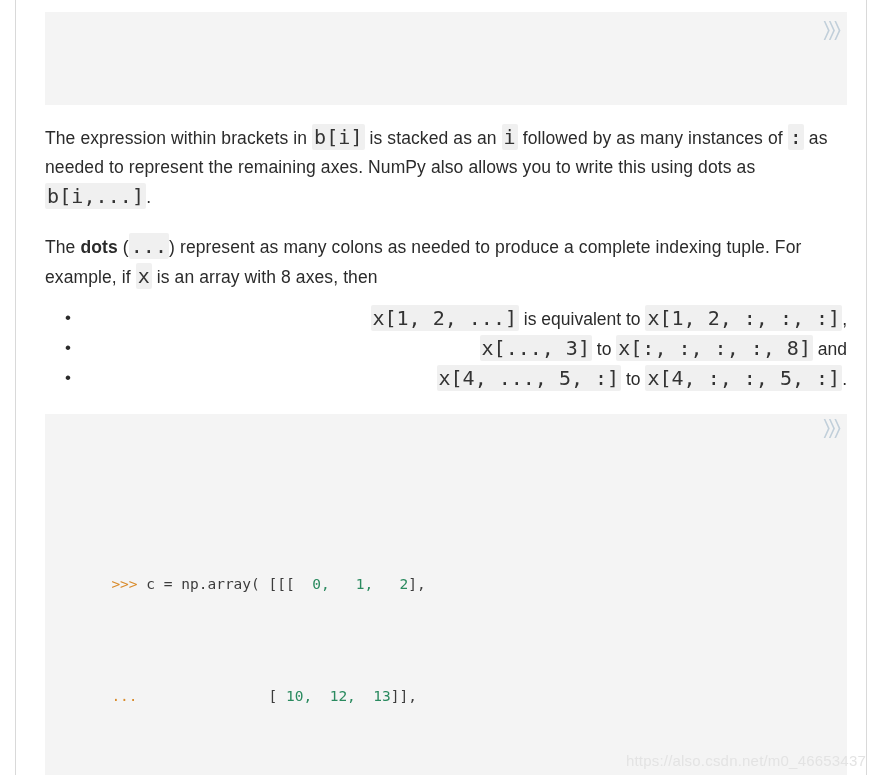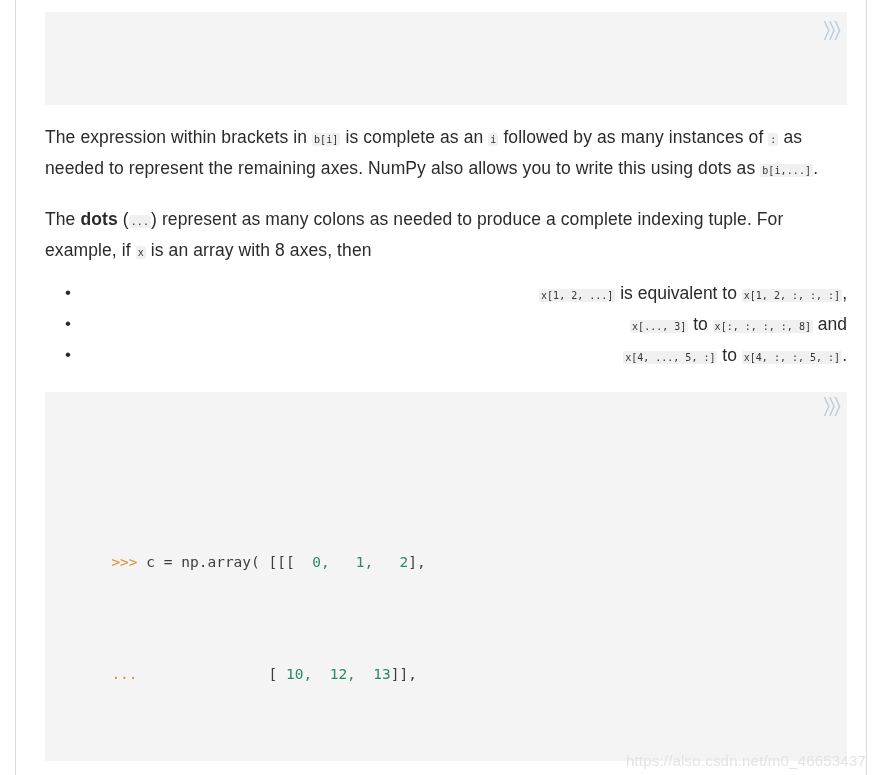--- a/index.html
+++ b/index.html
@@ -86,21 +86,21 @@
     font-size: 17.5px;
     line-height: 29px;
     margin: 16px 0 0 0;
     color: #2b2b2b;
     letter-spacing: .1px;
   }
   p.prose.tight { margin-top: 20px; }
 
   code.inl {
     font-family: "DejaVu Sans Mono", "Liberation Mono", monospace;
-    font-size: 10px;
+    font-size: 20px;
     background: #f0f0f0;
     color: #333333;
     padding: 1px 2px;
     border-radius: 2px;
     white-space: pre;
   }
 
   b.dots { font-weight: 700; }
 
   ul.bullets {
@@ -148,21 +148,21 @@
 
   <div class="codeblock" style="height:93px; margin-top:12px;">
     <span class="chev-deco">〉〉〉</span>
 
     
 
     
   </div>
 
   <p class="prose" style="margin-top:18px;">
-    <span>The expression within brackets in </span><code class="inl">b[i]</code><span> is complete as an </span><code class="inl">i</code><span> followed by as many instances of </span><code class="inl">:</code><span> as needed to represent the remaining axes. NumPy also allows you to write this using dots as </span><code class="inl">b[i,...]</code><span>.</span>
+    <span>The expression within brackets in </span><code class="inl">b[i]</code><span> is stacked as an </span><code class="inl">i</code><span> followed by as many instances of </span><code class="inl">:</code><span> as needed to represent the remaining axes. NumPy also allows you to write this using dots as </span><code class="inl">b[i,...]</code><span>.</span>
   </p>
 
   <p class="prose tight">
     <span>The </span><b class="dots">dots</b><span> (</span><code class="inl">...</code><span>) represent as many colons as needed to produce a complete indexing tuple. For example, if </span><code class="inl">x</code><span> is an array with 8 axes, then</span>
   </p>
 
   <ul class="bullets">
     <li>
       <code class="inl">x[1, 2, ...]</code><span> is equivalent to </span><code class="inl">x[1, 2, :, :, :]</code><span>,</span>
     </li>

